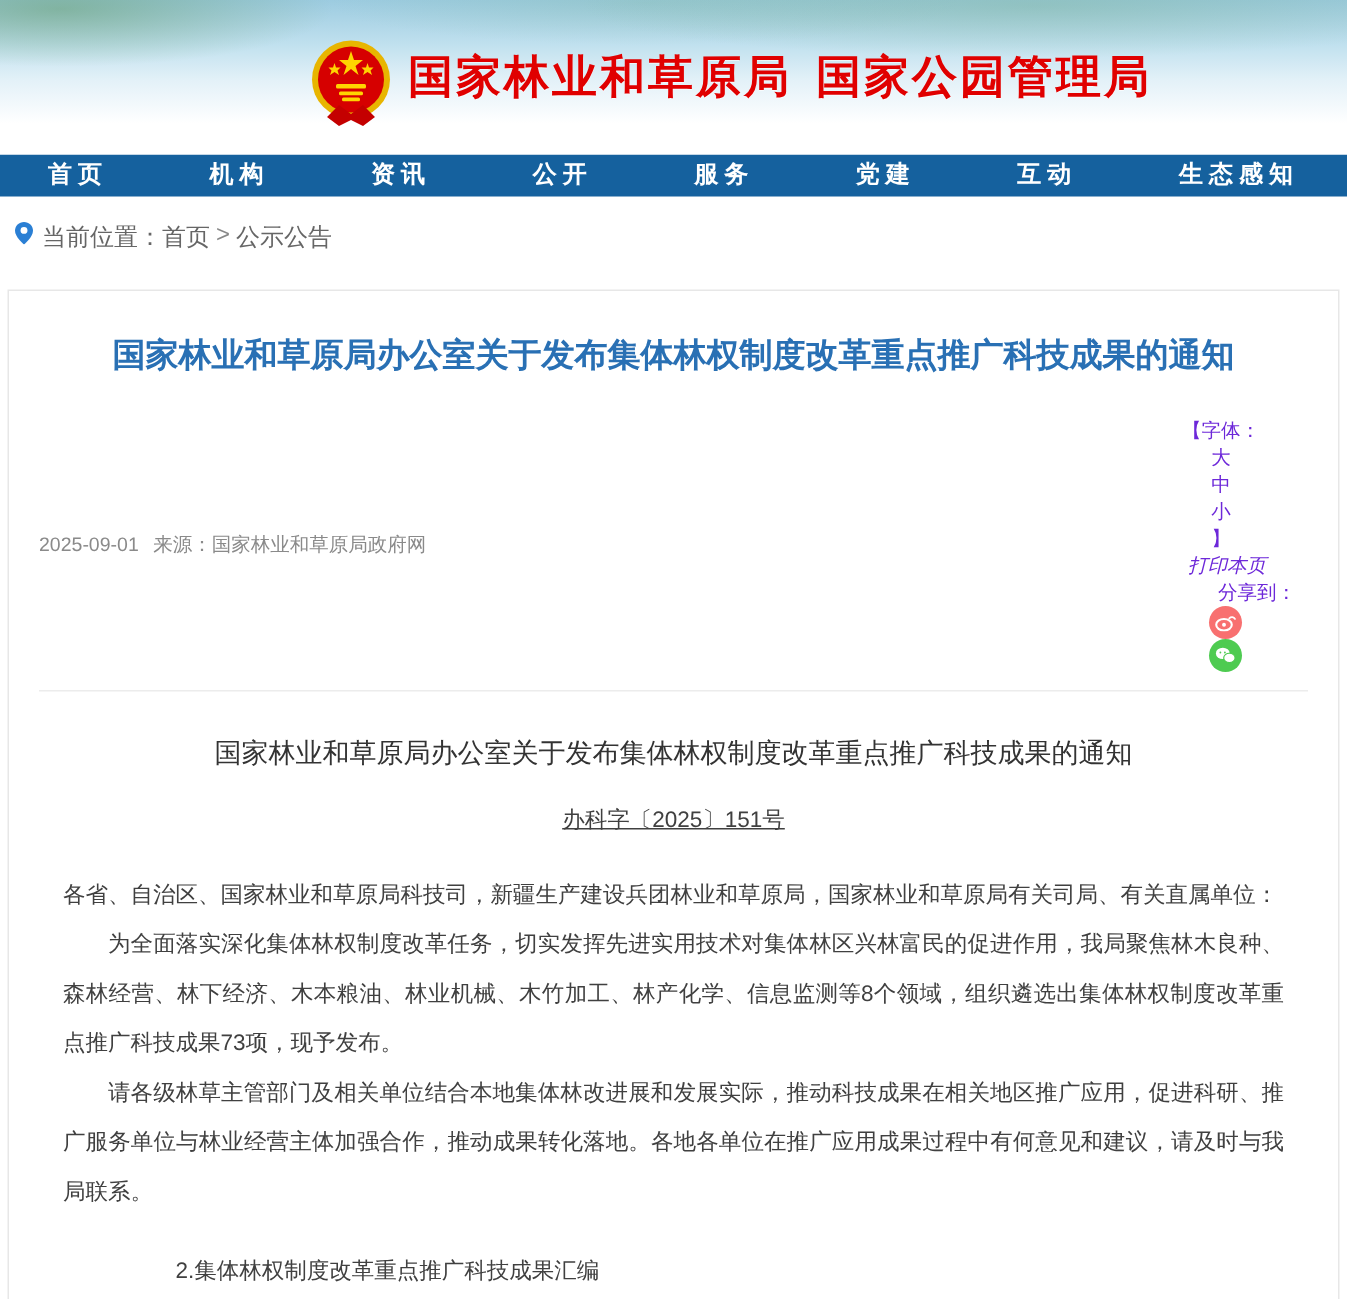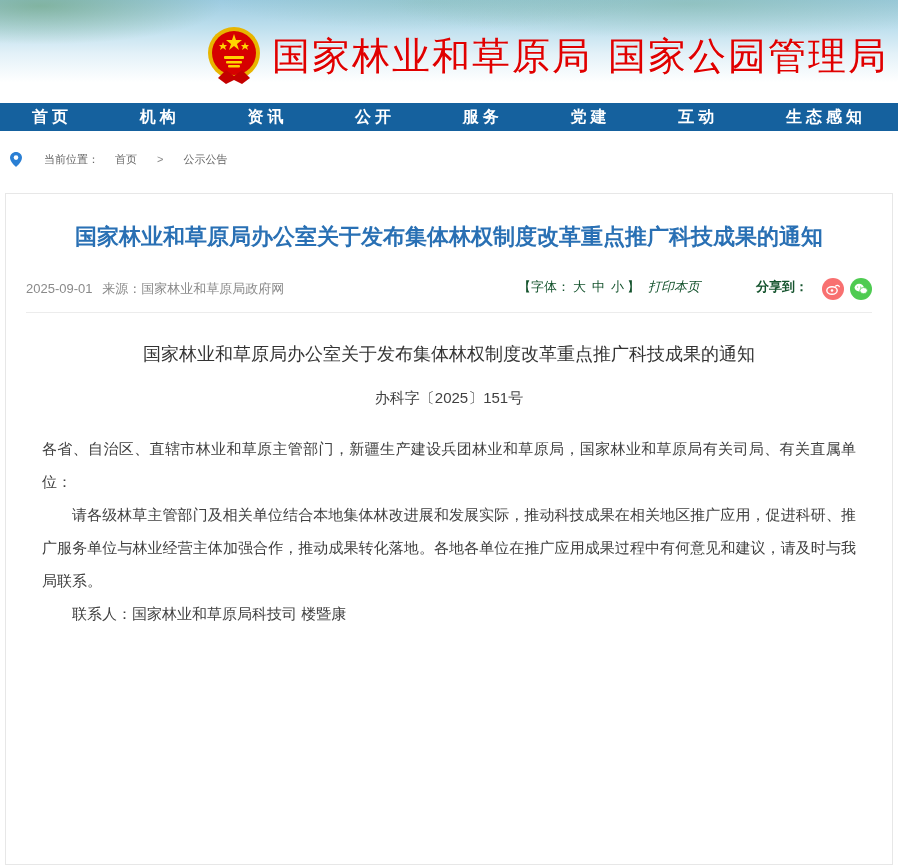--- a/index.html
+++ b/index.html
@@ -9,59 +9,59 @@
   
   .banner { position:relative; height:103px;
     background:
       radial-gradient(ellipse 260px 55px at 40px 6px,  rgba(96,152,96,.50), transparent 70%),
       radial-gradient(ellipse 420px 48px at 690px 4px, rgba(120,175,140,.38), transparent 72%),
       radial-gradient(ellipse 300px 40px at 430px 2px, rgba(130,185,165,.30), transparent 70%),
       linear-gradient(180deg,#9ccbe0 0%,#bfe0ee 28%,#e3f1f8 52%,#ffffff 80%,#ffffff 100%);
   }
   .emblem { position:absolute; left:206px; top:26px; width:56px; height:62px; }
   .brand { position:absolute; left:272px; top:31px; white-space:nowrap; }
-  .brand-cn { font-size:38px; font-weight:normal; color:#e00000; letter-spacing:2px;
+  .brand-cn { font-size:30px; font-weight:bold; color:#e00000; letter-spacing:2px;
     text-shadow:0 1px 0 rgba(255,255,255,.6);text-align:center; }
   .brand-cn .sep { display:inline-block; width:16px; }
   .brand-en { margin-top:7px; font-size:11px; color:#8a8f94; letter-spacing:.2px; }
   .brand-en .sep { display:inline-block; width:30px; }
 
   
   .nav { height:28px; background:#15619e; display:flex; align-items:center;
     justify-content:space-between; padding:0 32px; }
   .nav-item { color:#fff; font-size:16px; font-weight:bold; letter-spacing:4px;
     cursor:pointer; line-height:28px; }
 
   
-  .crumb { display:flex; align-items:center; margin:17px 0 0 10px; height:22px;
-    font-size:11px; color:#666;gap:16px; }
+  .crumb { display:flex; align-items:flex-start; margin:17px 0 0 10px; height:22px;
+    font-size:16px; color:#666; }
   .crumb svg { margin-right:6px; }
   .crumb .lnk { cursor:pointer; }
   .crumb .sep { margin:0 4px; color:#888; }
 
   
   .box { margin:23px 5px 0 5px; border:1px solid #e7e7e7; background:#fff;
     min-height:672px; padding-top:28px; }
   .art-title { text-align:center; color:#2970b4; font-size:22px; font-weight:bold;
     padding:0 30px; line-height:30px; }
   .meta { display:flex; justify-content:space-between; align-items:center;
     margin-top:26px; padding:0 20px; font-size:13px; color:#8a8a8a; }
   .meta-left span { margin-right:6px; }
-  .meta-right { display:flex; color:#14532d; }
+  .meta-right { display:flex; align-items:center; color:#6d28d9;flex-direction:column; }
   .meta-right .fs-btn { cursor:pointer; margin:0 3px; }
   .meta-right .print { cursor:pointer; margin-left:8px;font-style:italic; }
-  .meta-right .share-lab { margin-left:56px; margin-right:8px;font-weight:bold; }
+  .meta-right .share-lab { margin-left:56px; margin-right:8px; }
   .share-ic { width:22px; height:22px; border-radius:50%; margin-left:6px;
     display:inline-flex; align-items:center; justify-content:center; cursor:pointer; }
   .divider { height:1px; background:#ececec; margin:12px 20px 0 20px; }
 
   
   .body-wrap { padding:28px 36px 30px 36px; color:#404040; font-size:15px; }
   .inner-title { text-align:center; color:#333; font-size:18px; line-height:26px; }
-  .doc-no { text-align:center; margin-top:22px; font-size:15px; color:#404040; }
+  .doc-no { text-align:center; margin-top:22px; font-size:15px; color:#404040;text-decoration:underline; }
   .paras { margin-top:24px; }
   .paras p { line-height:33px; text-align:justify; }
   .paras p.indent { text-indent:2em; }
   .attach { margin-top:22px; }
   .attach p { line-height:30px; }
   .attach .a1 { padding-left:2em; }
   .attach .a2 { padding-left:5em; }
 </style>
 </head>
 <body>
@@ -144,24 +144,25 @@
       </div>
     </div>
 
     <div class="divider"></div>
 
     <div class="body-wrap">
       <div class="inner-title">国家林业和草原局办公室关于发布集体林权制度改革重点推广科技成果的通知</div>
       <div class="doc-no">办科字〔2025〕151号</div>
 
       <div class="paras">
-        <p>各省、自治区、直辖市林业和草原主管部门，新疆生产建设兵团林业和草原局，国家林业和草原局有关司局、有关直属单位：</p>
+        <p>各省、自治区、国家林业和草原局科技司，新疆生产建设兵团林业和草原局，国家林业和草原局有关司局、有关直属单位：</p>
+        <p class="indent">为全面落实深化集体林权制度改革任务，切实发挥先进实用技术对集体林区兴林富民的促进作用，我局聚焦林木良种、森林经营、林下经济、木本粮油、林业机械、木竹加工、林产化学、信息监测等8个领域，组织遴选出集体林权制度改革重点推广科技成果73项，现予发布。</p>
         <p class="indent">请各级林草主管部门及相关单位结合本地集体林改进展和发展实际，推动科技成果在相关地区推广应用，促进科研、推广服务单位与林业经营主体加强合作，推动成果转化落地。各地各单位在推广应用成果过程中有何意见和建议，请及时与我局联系。</p>
-        <p class="indent">联系人：国家林业和草原局科技司  楼暨康</p>
       </div>
 
       <div class="attach">
+        <p class="a2"><span>2.集体林权制度改革重点推广科技成果汇编</span></p>
       </div>
 
     </div>
 
   </div>
 </div>
 
 </body></html>

